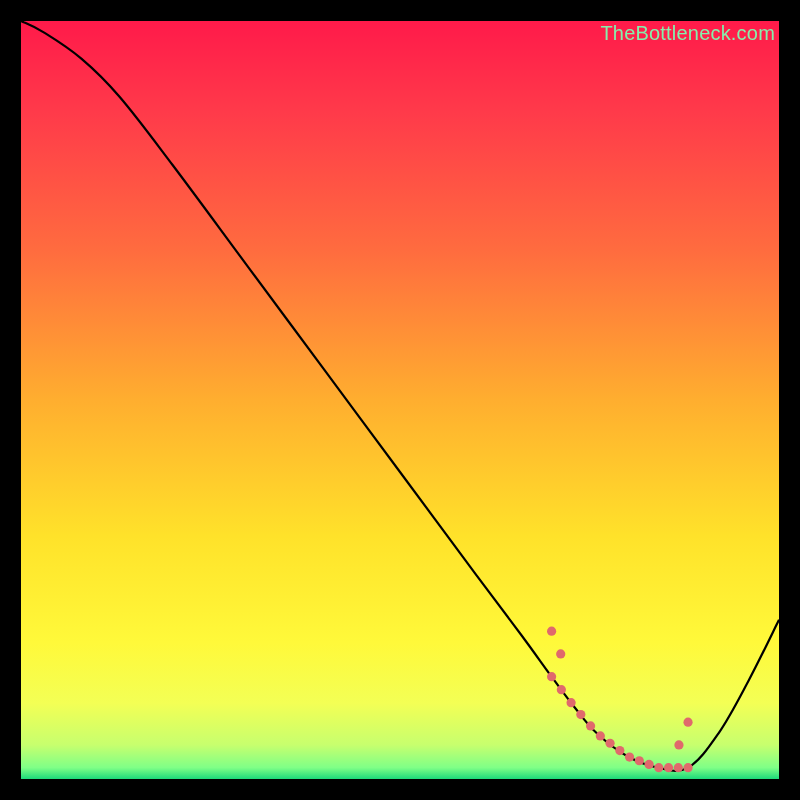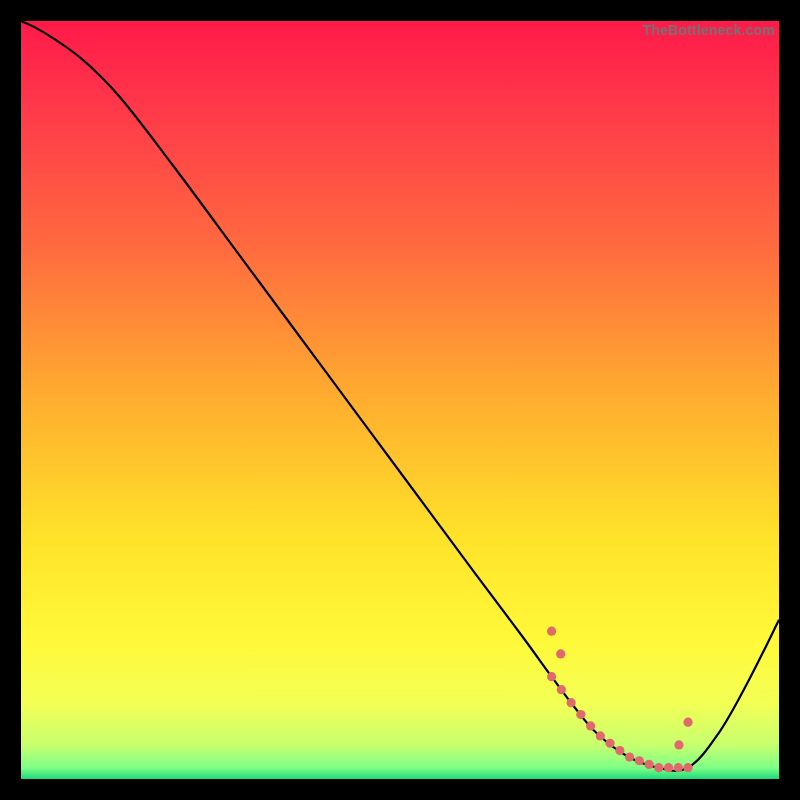--- a/index.html
+++ b/index.html
@@ -23,23 +23,23 @@
     position: absolute;
     left: 0;
     top: 0;
     width: 758px;
     height: 758px;
   }
   .watermark {
     position: absolute;
     top: 1px;
     right: 4px;
-    color: #737373;
-    font-size: 14px;
-    font-weight: 700;
+    color: #86efac;
+    font-size: 20px;
+    font-weight: 400;
     letter-spacing: 0.2px;
   }
   svg {
     display: block;
   }
 </style>
 </head>
 <body>
 
 <div class="frame">

